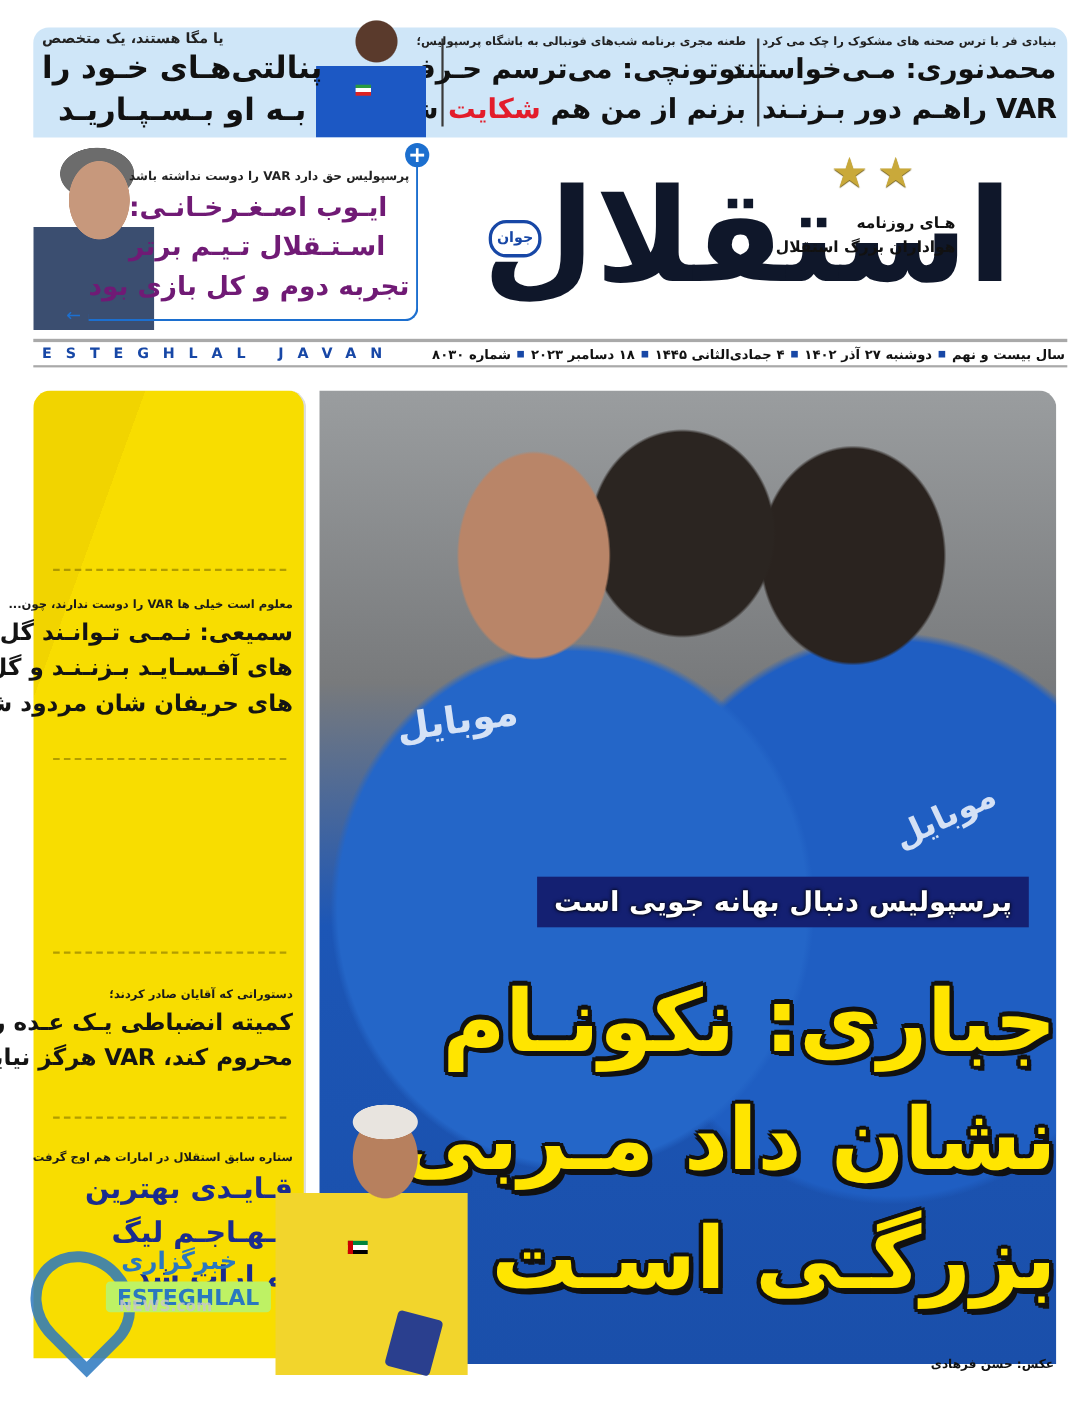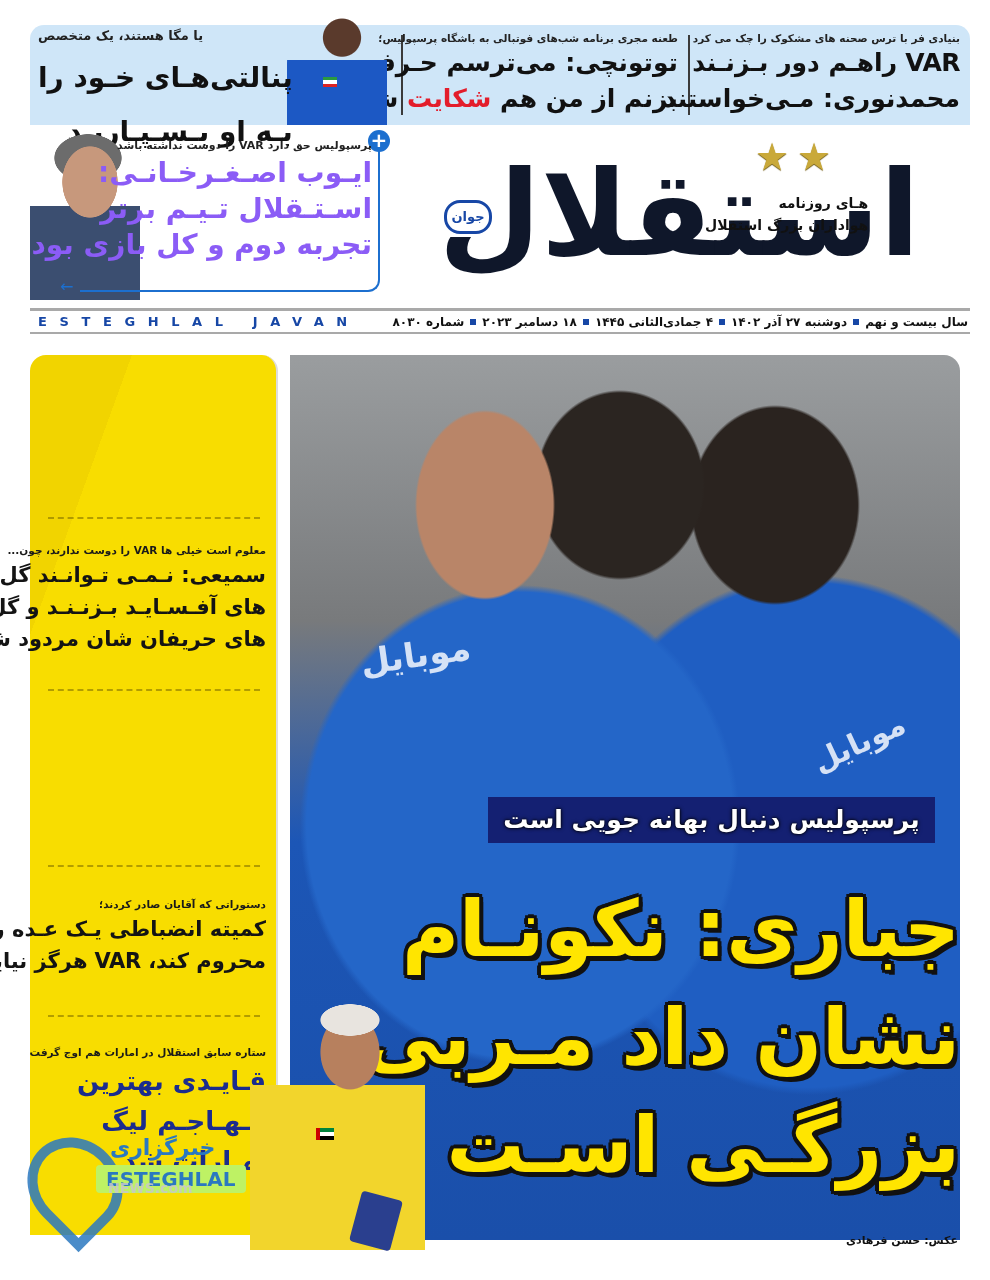--- a/index.html
+++ b/index.html
@@ -15,21 +15,21 @@
     .tb-item { position: relative; padding: 6px 10px 0 10px; text-align: right; }
     .tb-item.right { width: 280px; }
     .tb-item.mid { width: 285px; text-align: center; }
     .tb-item.left { width: 375px; }
     .tb-sep { width: 2px; background: #3a3a3a; margin: 10px 0; }
     .tb-kicker { font-size: 10.5px; font-weight: bold; color: #222; line-height: 14px; white-space: nowrap; }
     .tb-title { font-size: 25px; font-weight: bold; color: #111; line-height: 36px; white-space: nowrap; letter-spacing: -0.5px; }
     .tb-title .red { color: #e31d2b; }
     .tb-item.left .tb-text { position: absolute; left: 8px; top: 4px; text-align: left; direction: rtl; }
     .tb-item.left .tb-kicker { font-size: 13px; text-align: left; }
-    .tb-item.left .tb-title { font-size: 28px; line-height: 38px; text-align: right; margin-top: 16px; }
+    .tb-item.left .tb-title { font-size: 28px; line-height: 38px; text-align: center; }
     .player-photo-top {
       position: absolute; right: 14px; top: -12px; width: 100px; height: 112px;
       border-radius: 50px 50px 0 0;
       background: radial-gradient(circle at 55% 22%, #5a3a2c 0 18%, transparent 19%),
                   linear-gradient(180deg, transparent 0 42%, #1c58c4 42% 100%);
     }
     .player-photo-top .flag { position: absolute; left: 36px; top: 64px; width: 14px; height: 10px;
       background: linear-gradient(180deg, #2a9a40 0 33%, #fff 33% 66%, #d22 66% 100%); }
 
     
@@ -61,23 +61,23 @@
     }
     .side-card .arrow { position: absolute; left: 30px; bottom: 6px; color: #1c6fcf; font-size: 16px; line-height: 14px; }
     .coach-photo {
       position: absolute; left: 0; top: 0; width: 110px; height: 170px;
       background:
         radial-gradient(ellipse 28px 36px at 60px 52px, #c7987c 0 98%, transparent 100%),
         radial-gradient(ellipse 34px 24px at 58px 28px, #6c6c6c 0 98%, transparent 100%),
         linear-gradient(180deg, transparent 0 45%, #3b4e70 45% 100%);
       border-radius: 40px 40px 0 0;
     }
-    .side-card .text { position: absolute; right: 18px; top: 7px; width: 255px; text-align: center; }
+    .side-card .text { position: absolute; right: 18px; top: 22px; width: 255px; text-align: left; }
     .side-card .kicker { font-size: 11px; font-weight: bold; color: #222; line-height: 18px; white-space: nowrap; }
-    .side-card .title { font-size: 28px; font-weight: bold; color: #8b5cf6; line-height: 36px; white-space: nowrap; }
+    .side-card .title { font-size: 24px; font-weight: bold; color: #701a75; line-height: 36px; white-space: nowrap; }
 
     
     .date-bar {
       position: absolute; left: 30px; top: 308px; width: 940px; height: 26px;
       border-top: 3px solid #a9a9a9; border-bottom: 2px solid #a9a9a9;
       display: flex; align-items: center; justify-content: space-between; direction: rtl;
     }
     .date-info { font-size: 12px; font-weight: bold; color: #111; padding-right: 2px; white-space: nowrap; display: flex; gap: 6px; align-items: center; }
     .date-info .sq { width: 6px; height: 6px; background: #1747a6; display: inline-block; }
     .brand-en { direction: ltr; font-size: 13px; font-weight: bold; color: #1747a6; letter-spacing: 12.6px; padding-left: 8px; font-family: "DejaVu Sans", sans-serif; }
@@ -146,22 +146,22 @@
     .wm-fa { position: absolute; left: 80px; top: 0; color: #2a78c0; font-size: 22px; font-weight: bold; background: rgba(255,255,255,0.0); }
     .wm-en { position: absolute; left: 66px; top: 30px; background: #bef264; color: #2a78c0; font-size: 20px; font-weight: bold; padding: 2px 10px; border-radius: 4px; direction: ltr; font-family: "DejaVu Sans", sans-serif; }
     .wm-sub { position: absolute; left: 78px; top: 45px; color: rgba(200,200,200,0.85); font-size: 14px; font-weight: bold; direction: ltr; }
   </style>
 </head>
 <body>
 
 <div class="top-banner">
   <div class="tb-item right">
     <div class="tb-kicker">بنیادی فر با ترس صحنه های مشکوک را چک می کرد</div>
+    <div class="tb-title">محمدنوری: مـی‌خواستند</div>
     <div class="tb-title">VAR راهـم دور بـزنـند</div>
-    <div class="tb-title">محمدنوری: مـی‌خواستند</div>
   </div>
   <div class="tb-sep"></div>
   <div class="tb-item mid">
     <div class="tb-kicker">طعنه مجری برنامه شب‌های فوتبالی به باشگاه پرسپولیس؛</div>
     <div class="tb-title">توتونچی: می‌ترسم حـرفی</div>
     <div class="tb-title"><span>بزنم از من هم </span><span class="red">شکایت</span><span> شود!</span></div>
   </div>
   <div class="tb-sep"></div>
   <div class="tb-item left">
     <div class="player-photo-top">

